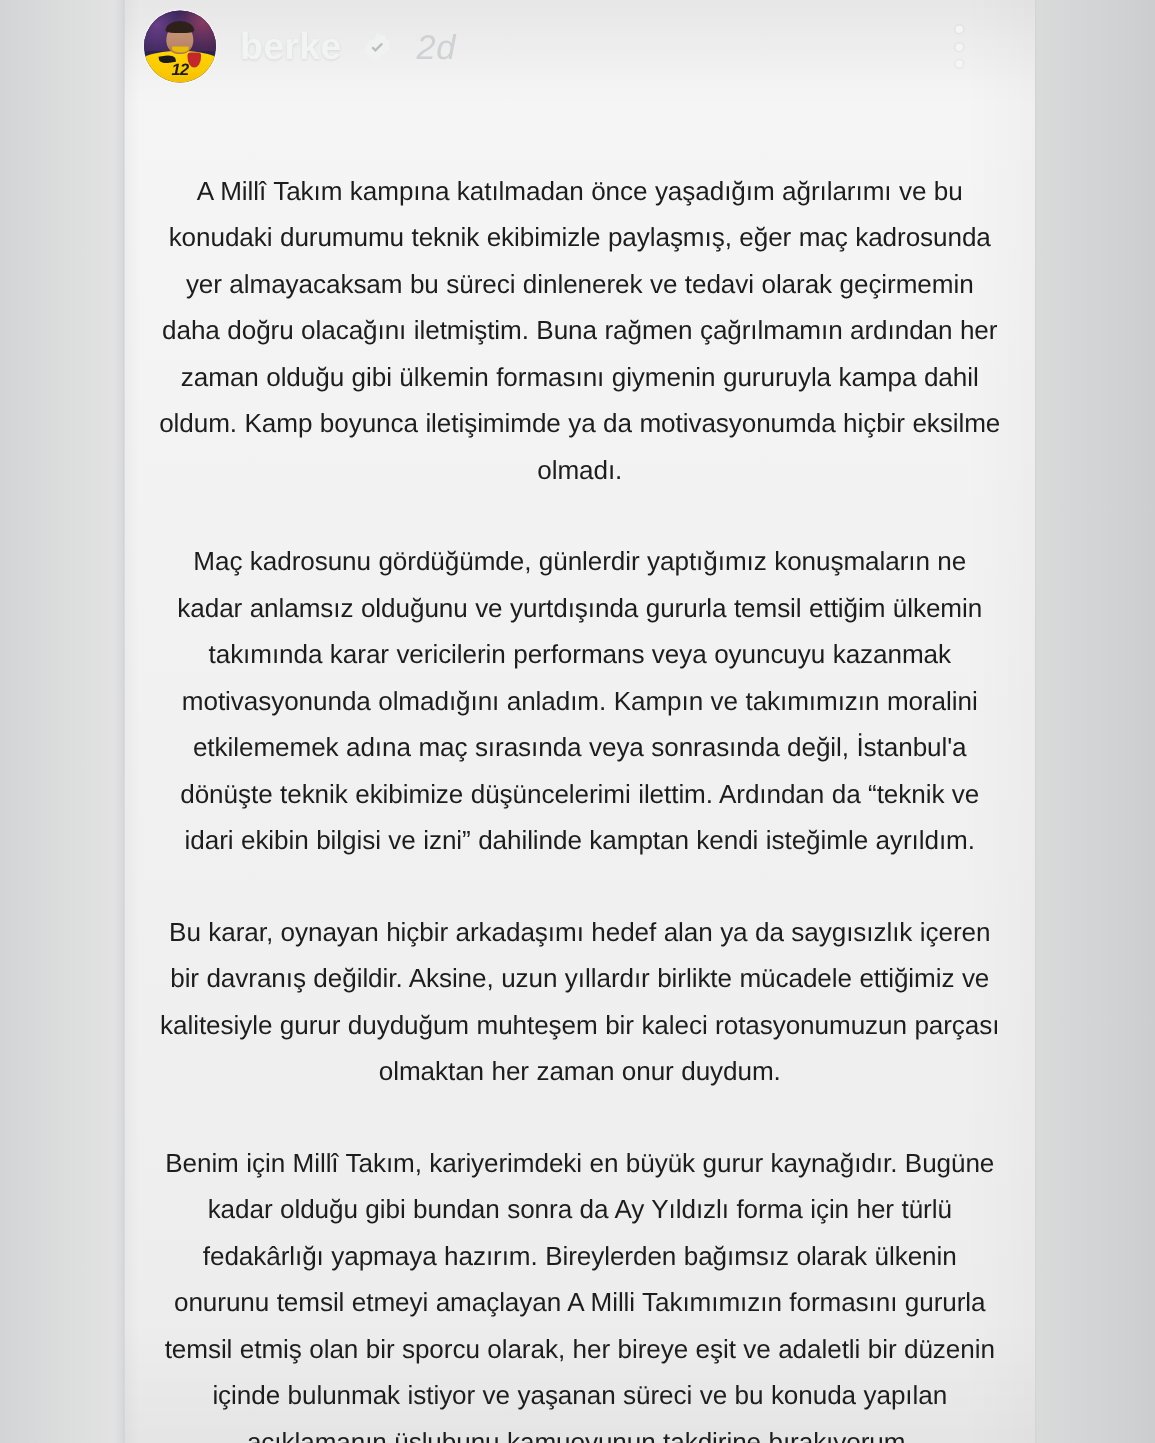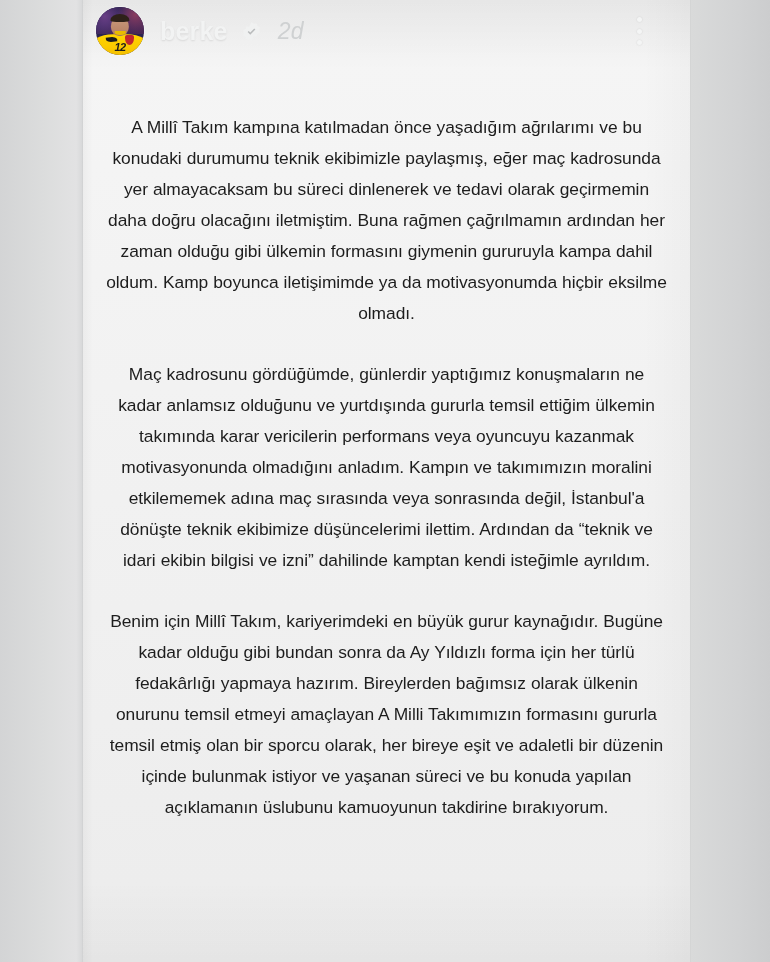--- a/index.html
+++ b/index.html
@@ -293,16 +293,17 @@
     <div id="more-menu">
       <span class="dot"></span>
       <span class="dot"></span>
       <span class="dot"></span>
     </div>
   </div>
 
   <div id="story-body">
     <p class="story-paragraph">A Millî Takım kampına katılmadan önce yaşadığım ağrılarımı ve bu konudaki durumumu teknik ekibimizle paylaşmış, eğer maç kadrosunda yer almayacaksam bu süreci dinlenerek ve tedavi olarak geçirmemin daha doğru olacağını iletmiştim. Buna rağmen çağrılmamın ardından her zaman olduğu gibi ülkemin formasını giymenin gururuyla kampa dahil oldum. Kamp boyunca iletişimimde ya da motivasyonumda hiçbir eksilme olmadı.</p>
     <p class="story-paragraph">Maç kadrosunu gördüğümde, günlerdir yaptığımız konuşmaların ne kadar anlamsız olduğunu ve yurtdışında gururla temsil ettiğim ülkemin takımında karar vericilerin performans veya oyuncuyu kazanmak motivasyonunda olmadığını anladım. Kampın ve takımımızın moralini etkilememek adına maç sırasında veya sonrasında değil, İstanbul'a dönüşte teknik ekibimize düşüncelerimi ilettim. Ardından da “teknik ve idari ekibin bilgisi ve izni” dahilinde kamptan kendi isteğimle ayrıldım.</p>
+    <p class="story-paragraph">Bu karar, oynayan hiçbir arkadaşımı hedef alan ya da saygısızlık içeren bir davranış değildir. Aksine, uzun yıllardır birlikte mücadele ettiğimiz ve kalitesiyle gurur duyduğum muhteşem bir kaleci rotasyonumuzun parçası olmaktan her zaman onur duydum.</p>
     <p class="story-paragraph">Benim için Millî Takım, kariyerimdeki en büyük gurur kaynağıdır. Bugüne kadar olduğu gibi bundan sonra da Ay Yıldızlı forma için her türlü fedakârlığı yapmaya hazırım. Bireylerden bağımsız olarak ülkenin onurunu temsil etmeyi amaçlayan A Milli Takımımızın formasını gururla temsil etmiş olan bir sporcu olarak, her bireye eşit ve adaletli bir düzenin içinde bulunmak istiyor ve yaşanan süreci ve bu konuda yapılan açıklamanın üslubunu kamuoyunun takdirine bırakıyorum.</p>
   </div>
 
 </div>
 
 </body></html>

